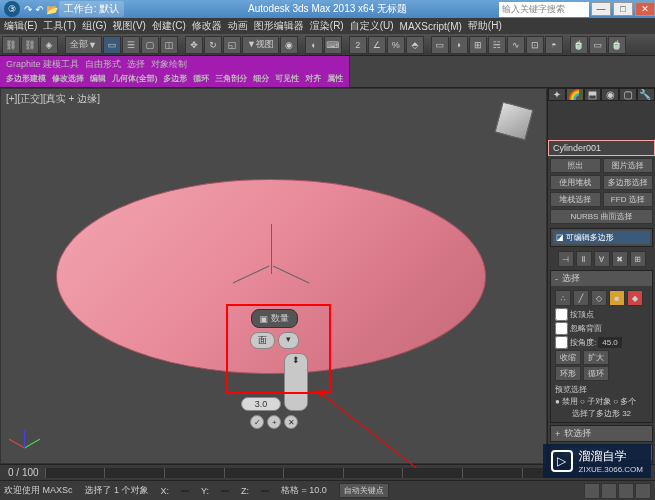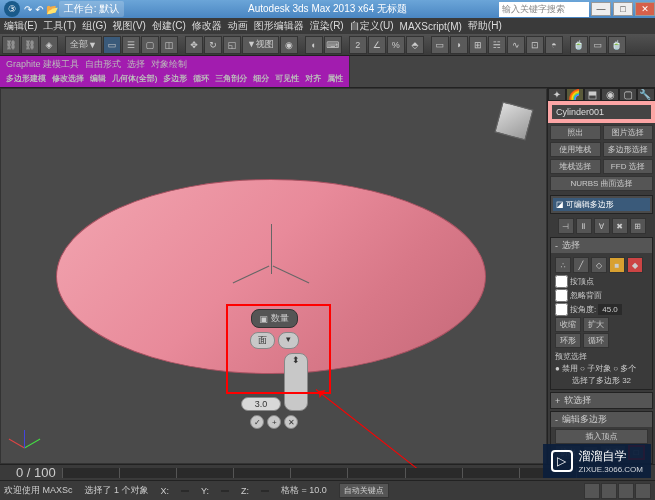--- a/index.html
+++ b/index.html
@@ -66,39 +66,39 @@
 .axis { position: absolute; left: 15px; bottom: 5px; width: 1px; height: 18px; transform-origin: bottom; }
 .axis.x { background: #d44; transform: rotate(-60deg); }
 .axis.y { background: #4d4; transform: rotate(60deg); }
 .axis.z { background: #44d; }
 
 
 .cmdpanel { width: 108px; background: #3a3a3a; border-left: 1px solid #222; display: flex; flex-direction: column; font-size: 9px; overflow: hidden; }
 .cmd-tabs { display: flex; height: 18px; background: #444; }
 .cmd-tab { flex: 1; border: 1px solid #222; display: flex; align-items: center; justify-content: center; font-size: 10px; }
 .cmd-tab.active { background: #5a5a3a; }
-.cmd-name { background: #444; padding: 2px 4px; border: 4px solid #fca5a5; color: #ddd; }
+.cmd-name { background: #444; padding: 2px 4px; border: 1px solid #fca5a5; color: #ddd; margin-top: 39px; }
 .cmd-section-title { background: #555; padding: 1px 4px; border: 1px solid #222; color: #ccc; text-align: center; }
 .cmd-buttons { display: flex; flex-wrap: wrap; padding: 2px; gap: 2px; }
 .cmd-btn { background: #555; border: 1px solid #333; padding: 1px 3px; flex: 1; min-width: 45%; text-align: center; font-size: 8px; }
 .cmd-stack { height: 60px; background: #4a4a4a; border: 1px solid #222; margin: 2px; padding: 2px; }
 .cmd-stack-item { background: #3a5a7a; padding: 1px 3px; font-size: 8px; color: #fff; }
 .rollout { border: 1px solid #222; margin: 1px 2px; }
 .rollout-hdr { background: #555; padding: 1px 4px; display: flex; align-items: center; gap: 4px; }
 .rollout-body { padding: 2px 4px; background: #3a3a3a; }
 .so-row { display: flex; gap: 2px; margin: 2px 0; }
 .so-btn { width: 16px; height: 16px; background: #555; border: 1px solid #333; display: flex; align-items: center; justify-content: center; font-size: 8px; }
 .so-btn.active { background: #d8a030; }
 .so-btn.red { background: #c44; }
 .cmd-row { display: flex; align-items: center; gap: 2px; margin: 1px 0; font-size: 8px; }
 .cmd-smallbtn { background: #555; border: 1px solid #333; padding: 1px 4px; font-size: 8px; }
 .redbox2 { border: 2px solid #f00; }
 
 
-.timeline { height: 16px; background: #3a3a3a; border-top: 1px solid #222; display: flex; align-items: center; padding: 0 16px; font-size: 13px; justify-content: center; }
+.timeline { height: 16px; background: #3a3a3a; border-top: 1px solid #222; display: flex; align-items: center; padding: 0 8px; font-size: 10px; justify-content: center; }
 .tl-slider { flex: 1; height: 10px; background: #2a2a2a; margin: 0 6px; position: relative; }
 .tl-ticks { position: absolute; inset: 0; display: flex; }
 .tl-tick { flex: 1; border-left: 1px solid #555; }
 
 
 .statusbar { height: 20px; background: #3a3a3a; border-top: 1px solid #222; display: flex; align-items: center; padding: 0 4px; gap: 12px; font-size: 9px; }
 .status-field { background: #2a2a2a; padding: 1px 4px; }
 .status-btns { display: flex; gap: 1px; margin-left: auto; }
 .stbtn { width: 16px; height: 16px; background: #555; border: 1px solid #333; }
 
@@ -200,20 +200,21 @@
       <span>细分</span>
       <span>可见性</span>
       <span>对齐</span>
       <span>属性</span>
     </div>
   </div>
 </div>
 
 <div class="main">
   <div class="viewport">
+    <div class="viewport-label">[+][正交][真实 + 边缘]</div>
     <div class="scene">
       <div class="cyl-side"></div>
       <div class="cyl-top"></div>
       <div class="gizmo-v"></div>
       <div class="gizmo-h1"></div>
       <div class="gizmo-h2"></div>
     </div>
 
     <div class="caddy">
       <div class="caddy-title">▣ <span>数量</span></div>

